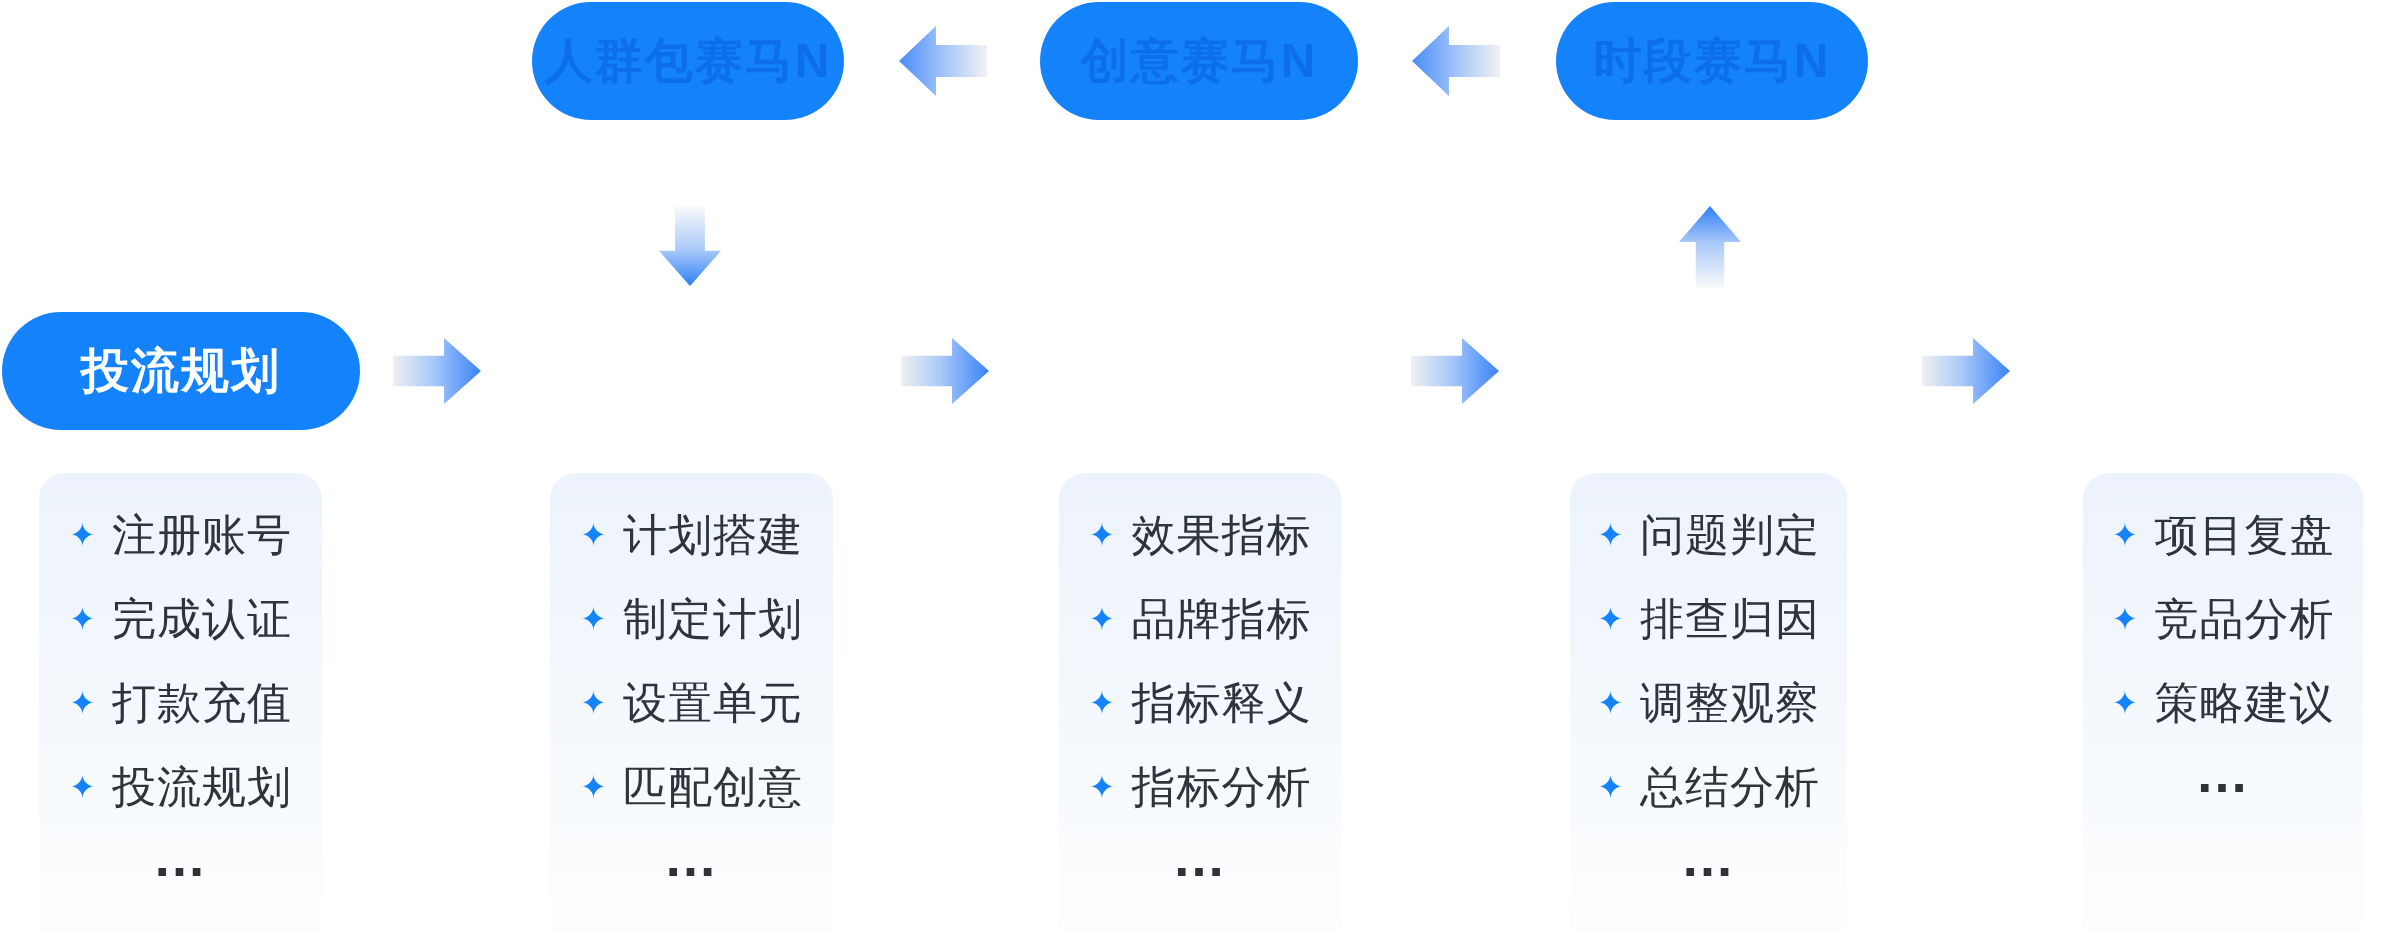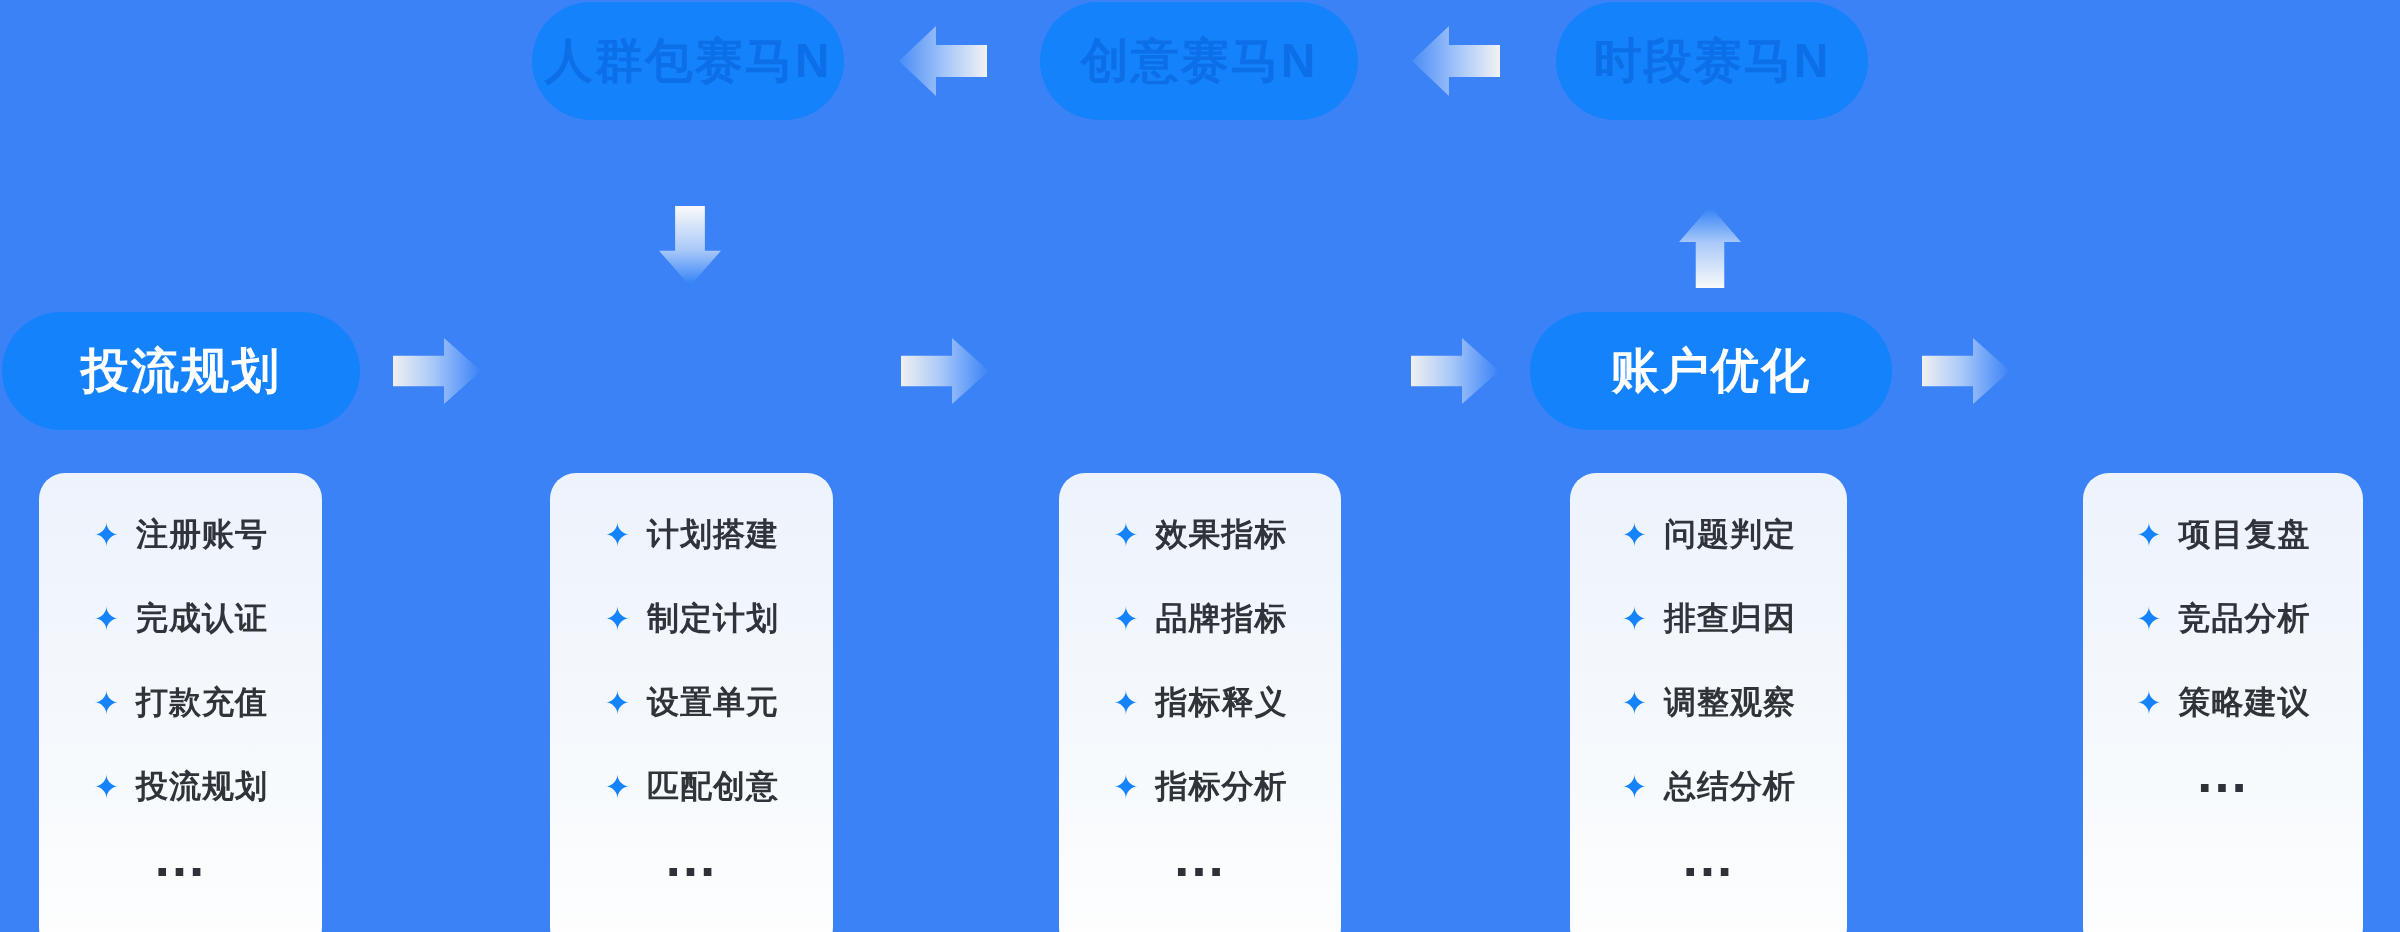--- a/index.html
+++ b/index.html
@@ -1,19 +1,19 @@
 <!DOCTYPE html>
 <html><head>
 <meta charset="utf-8">
 <style>
   html,body{margin:0;padding:0;background:#000;}
   #canvas{
     position:relative;
     width:2400px;height:932px;
-    background:#3b82f6;
+    background:#ffffff;
     overflow:hidden;
     font-family:"Liberation Sans","DejaVu Sans",sans-serif;
   }
   
   .pill{
     position:absolute;
     height:118px;
     border-radius:59px;
     background:#1482FB;
     display:flex;align-items:center;justify-content:center;
@@ -57,22 +57,22 @@
     display:flex;align-items:center;justify-content:center;
     gap:16px;
   }
   .bullet{
     color:#1583FB;
     font-size:32px;
     line-height:1;
   }
   .item-text{
     color:#30343A;
-    font-size:32px;
-    font-weight:700;
+    font-size:44px;
+    font-weight:400;
     letter-spacing:1px;
     white-space:nowrap;
   }
   .dots{
     color:#2E3238;
     font-size:54px;
     font-weight:900;
     letter-spacing:2px;
     transform:translateY(-14px);
   }
@@ -94,23 +94,20 @@
 
   <div class="arrow arrow-left" style="left:899px;top:26px;"></div>
   <div class="arrow arrow-left" style="left:1412px;top:26px;"></div>
 
   <div class="arrow arrow-down" style="left:659px;top:206px;"></div>
   <div class="arrow arrow-up" style="left:1679px;top:206px;"></div>
 
   <div class="pill stage" style="left:2px;top:312px;width:358px;">
     <span>投流规划</span>
   </div>
-  <div class="pill stage" style="left:1530px;top:312px;width:362px;">
-    <span>账户优化</span>
-  </div>
 
   <div class="arrow arrow-right" style="left:393px;top:338px;"></div>
   <div class="arrow arrow-right" style="left:901px;top:338px;"></div>
   <div class="arrow arrow-right" style="left:1411px;top:338px;"></div>
   <div class="arrow arrow-right" style="left:1922px;top:338px;"></div>
 
   <div class="card" style="left:39px;width:283px;">
       <div class="row">
         <span class="bullet">✦</span>
         <span class="item-text">注册账号</span>

